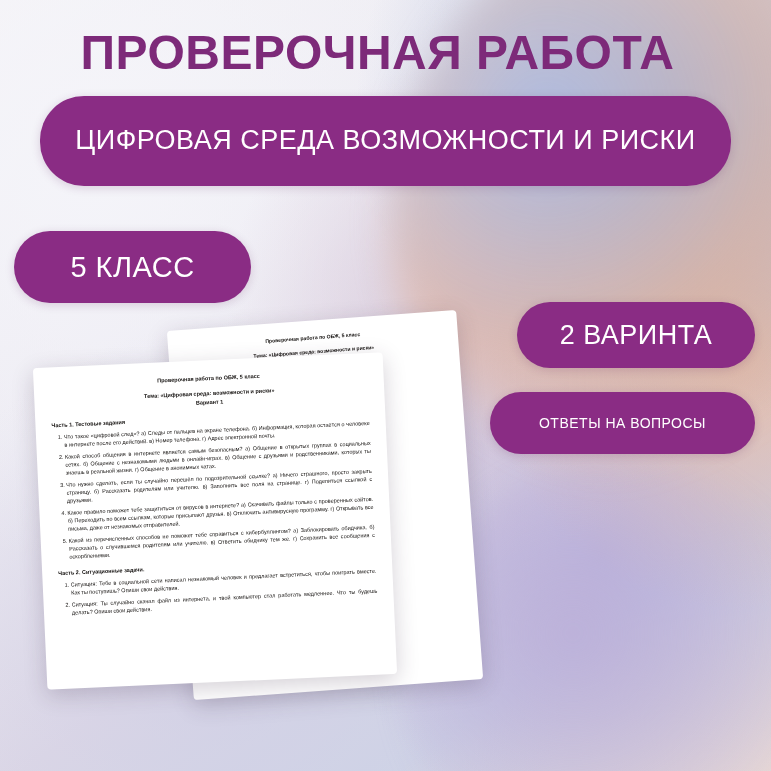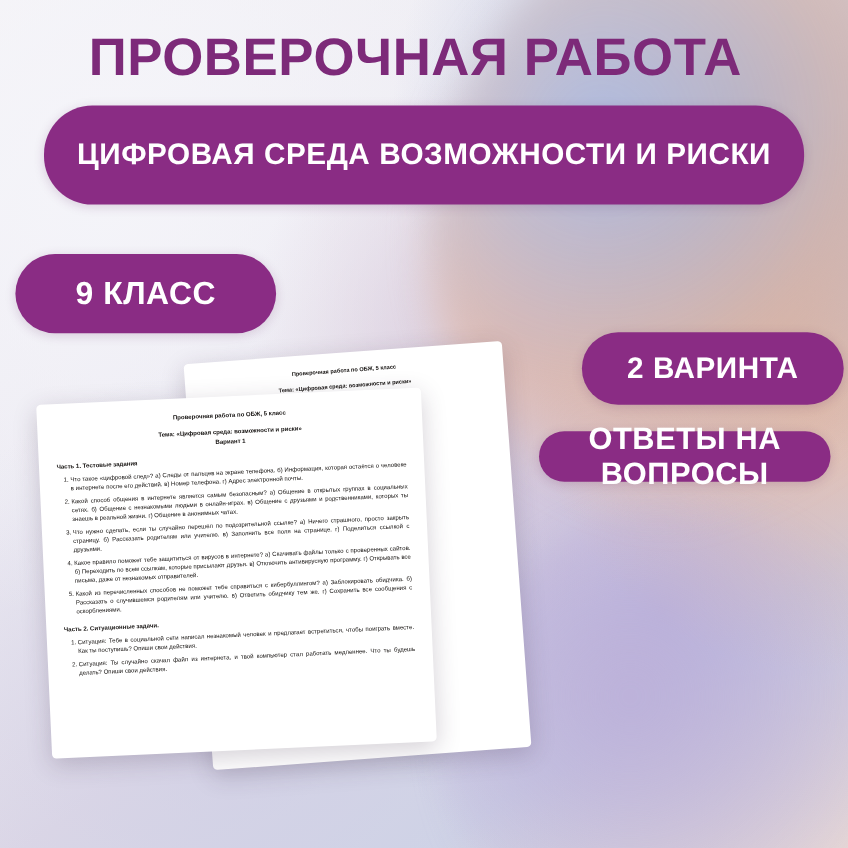--- a/index.html
+++ b/index.html
@@ -52,21 +52,21 @@
 
   .pill {
     position: absolute;
     background: #8a2c84;
     color: #fff;
     border-radius: 44px;
     display: flex;
     align-items: center;
     justify-content: center;
     text-align: center;
-    font-weight: bold;
+    font-weight: normal;
     letter-spacing: 0.5px;
     box-shadow: 0 2px 10px rgba(90,30,90,0.18);
     z-index: 5;
   }
 
   #main-title {
     position: absolute;
     left: 0;
     right: 16px;
     top: 28px;
@@ -92,33 +92,33 @@
 
   #grade-pill {
     left: 14px;
     top: 231px;
     width: 237px;
     height: 72px;
     font-size: 29px;
   }
 
   #variants-pill {
-    right: 4px;
+    right: 16px;
     top: 302px;
     width: 238px;
     height: 66px;
     font-size: 27px;
   }
 
   #answers-pill {
     right: 16px;
     top: 392px;
     width: 265px;
-    height: 46px;
-    font-size: 28px;
+    height: 62px;
+    font-size: 14px;
   }
 
   
   .sheet {
     position: absolute;
     background: #fff;
     box-shadow: 0 6px 22px rgba(60,40,70,0.22);
     border-radius: 4px;
     box-sizing: border-box;
     overflow: hidden;
@@ -175,21 +175,21 @@
 </style>
 </head>
 <body>
 
 <div id="poster">
 
   <div id="main-title">ПРОВЕРОЧНАЯ РАБОТА</div>
 
   <div class="pill" id="subject-pill">ЦИФРОВАЯ СРЕДА ВОЗМОЖНОСТИ И РИСКИ</div>
 
-  <div class="pill" id="grade-pill">9 КЛАСС</div>
+  <div class="pill" id="grade-pill">5 КЛАСС</div>
 
   <div class="pill" id="variants-pill">2 ВАРИНТА</div>
 
   <div class="pill" id="answers-pill">ОТВЕТЫ НА ВОПРОСЫ</div>
 
   <div class="sheet" id="sheet-back">
     <div class="doc-head">
       <div class="l1">Проверочная работа по ОБЖ, 5 класс</div>
       <div class="l2">Тема: «Цифровая среда: возможности и риски»</div>
     </div>

